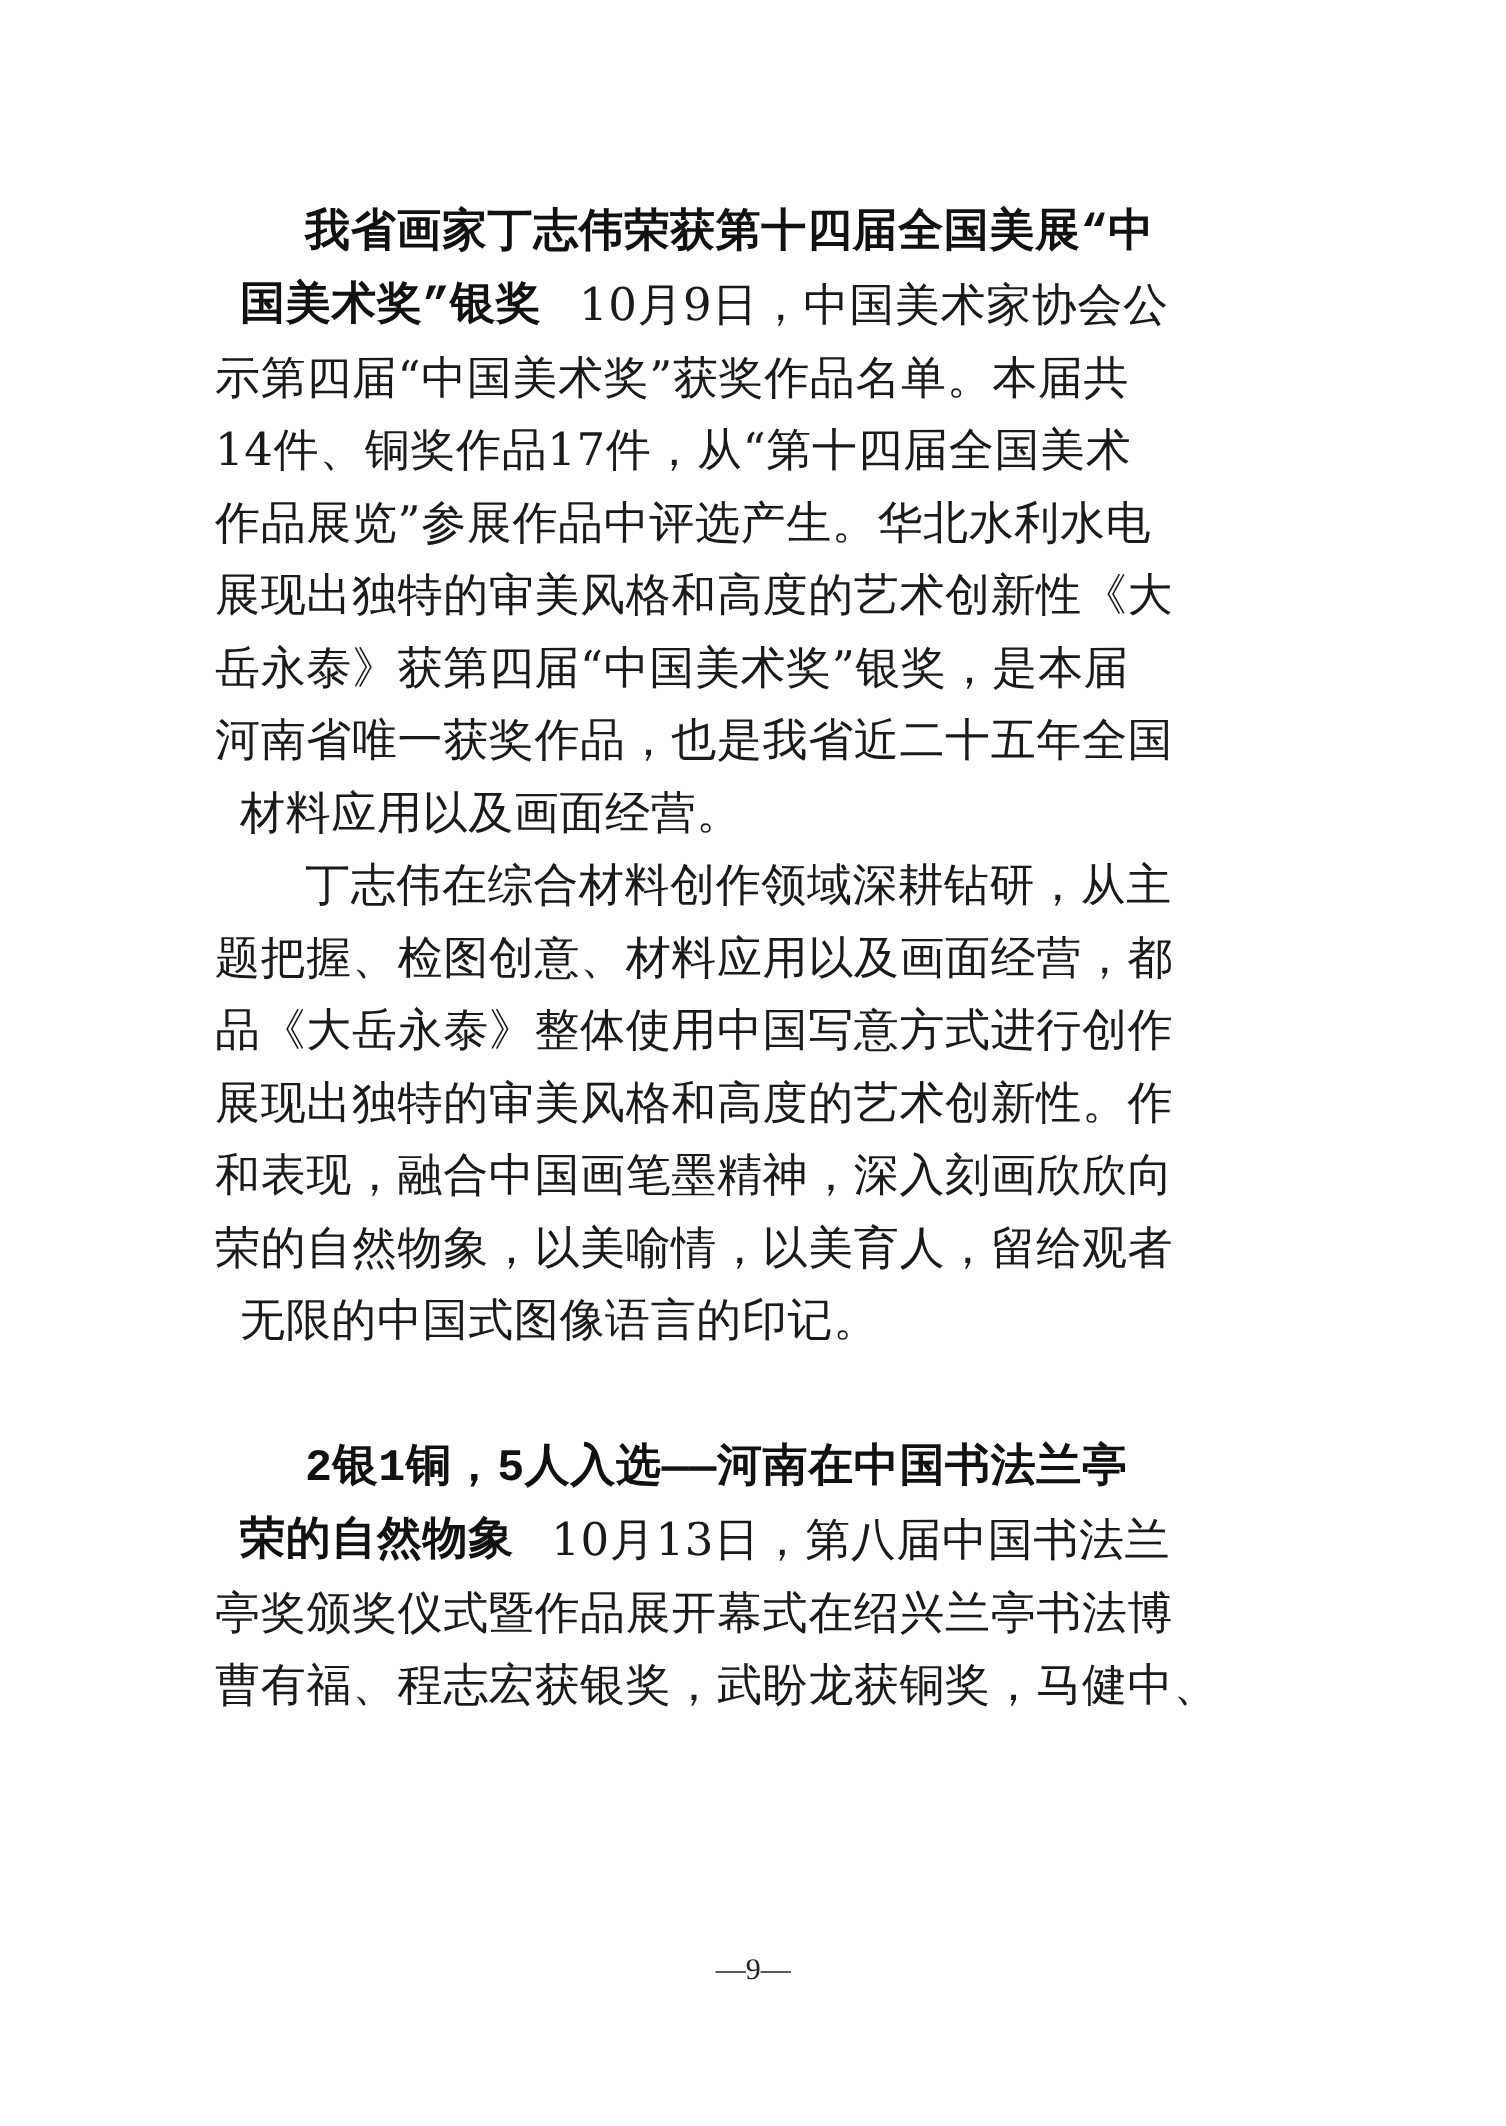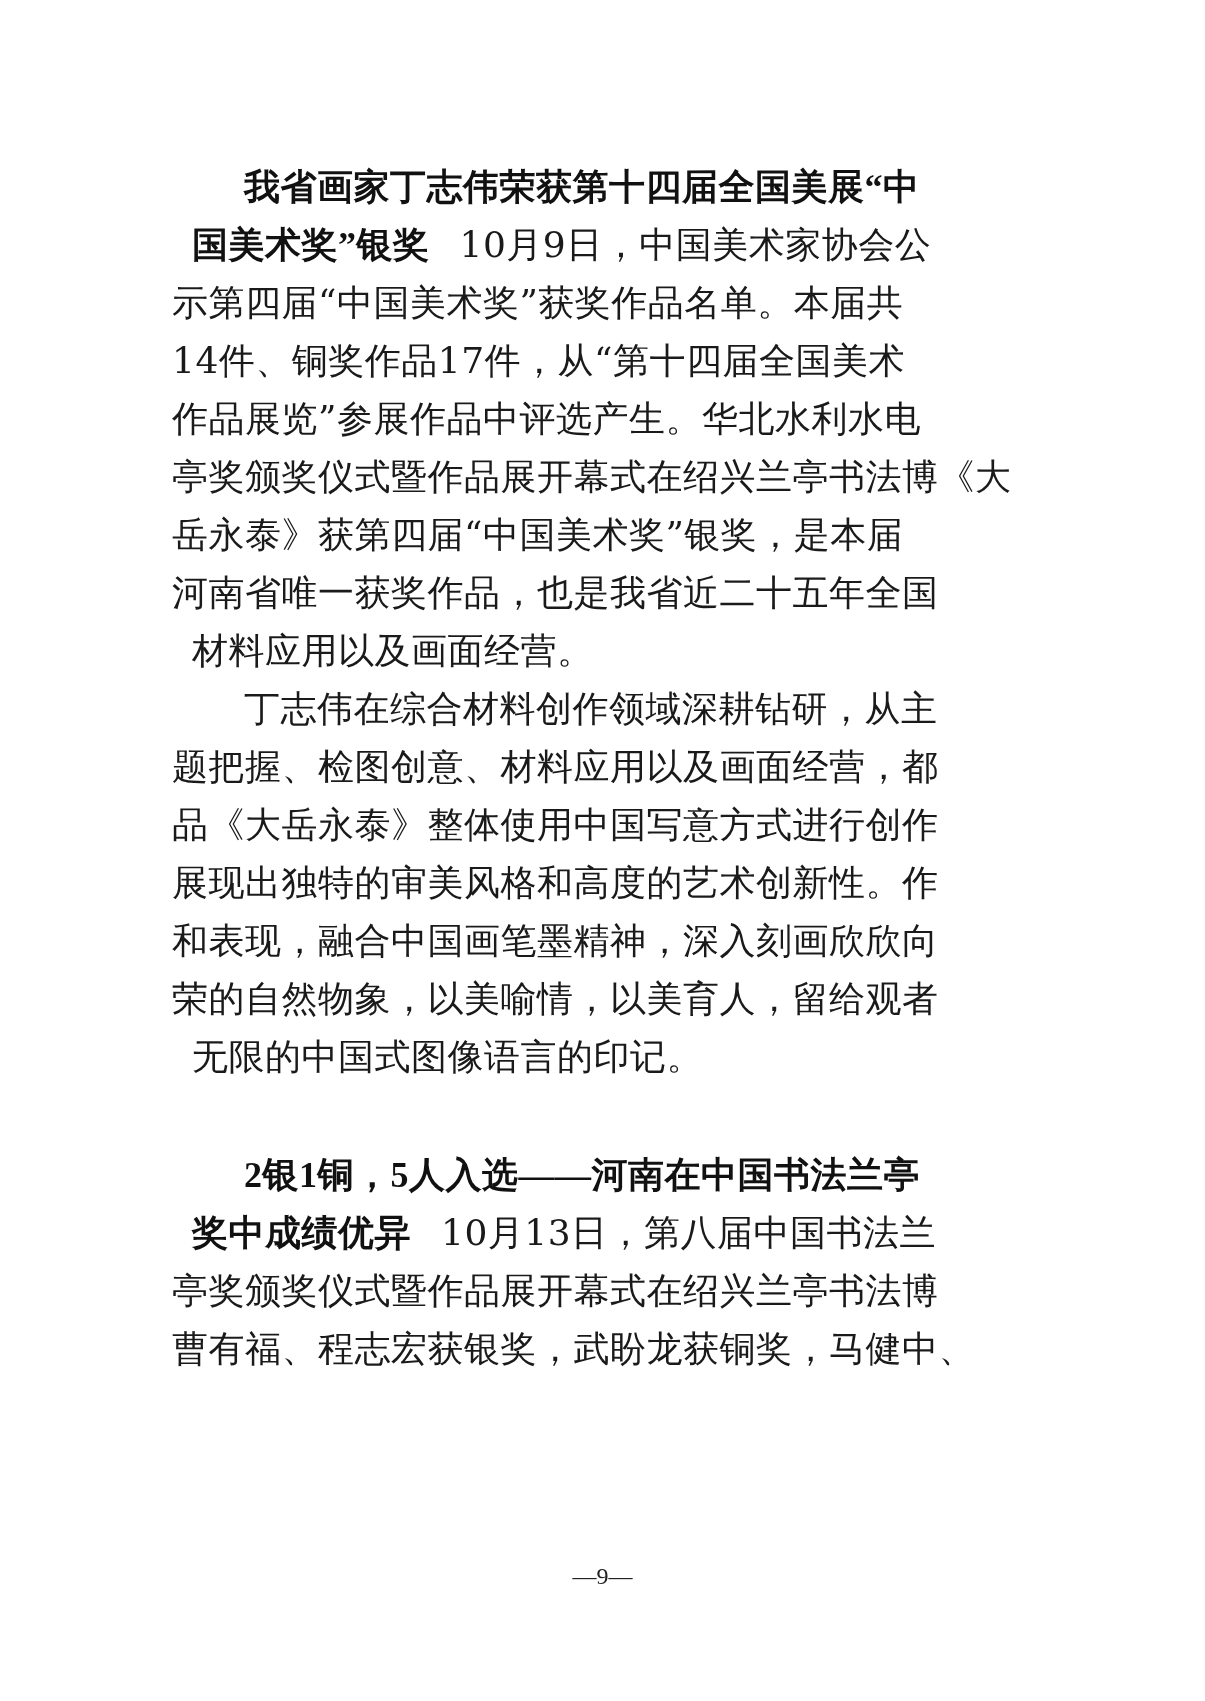--- a/index.html
+++ b/index.html
@@ -27,21 +27,21 @@
       white-space: nowrap;
       font-family: "DejaVu Serif", "Liberation Serif", serif;
       letter-spacing: 0.5px;
       display: flex;
       justify-content: space-between;
       overflow: visible;
     }
     .line.left { justify-content: flex-start; margin-left: 20px; }
     .line.indent { padding-left: 72px; }
     .bold {
-      font-family: Liberation Serif, serif;
+      font-family: Liberation Mono, monospace;
       font-weight: bold;
       color: #111;
     }
     .gap { height: 60px; }
     .seg { display: inline-block; }
     .spacer { display: inline-block; width: 30px; }
     .page-number {
       position: absolute;
       left: 0;
       width: 1205px;
@@ -68,21 +68,21 @@
   <div class="line">
       <span>示第四届“中国美术奖”获奖作品名单。本届共</span>
     </div>
   <div class="line">
       <span>14件、铜奖作品17件，从“第十四届全国美术</span>
     </div>
   <div class="line">
       <span>作品展览”参展作品中评选产生。华北水利水电</span>
     </div>
   <div class="line">
-      <span>亭奖颁奖仪式暨作品展开幕式在绍兴兰亭书法博《大</span>
+      <span>展现出独特的审美风格和高度的艺术创新性《大</span>
     </div>
   <div class="line">
       <span>岳永泰》获第四届“中国美术奖”银奖，是本届</span>
     </div>
   <div class="line">
       <span>河南省唯一获奖作品，也是我省近二十五年全国</span>
     </div>
   <div class="line left">
       <span>材料应用以及画面经营。</span>
     </div>
@@ -108,21 +108,21 @@
   <div class="line left">
       <span>无限的中国式图像语言的印记。</span>
     </div>
 
   <div class="gap"></div>
 
   <div class="line indent bold">
     <span>2银1铜，5人入选——河南在中国书法兰亭</span>
   </div>
   <div class="line left">
-    <span class="seg bold">奖中成绩优异</span>
+    <span class="seg bold">荣的自然物象</span>
     <span class="spacer"></span>
     <span class="seg">10月13日，第八届中国书法兰</span>
   </div>
   <div class="line">
       <span>亭奖颁奖仪式暨作品展开幕式在绍兴兰亭书法博</span>
     </div>
   <div class="line">
       <span>曹有福、程志宏获银奖，武盼龙获铜奖，马健中、</span>
     </div>
 </div>

